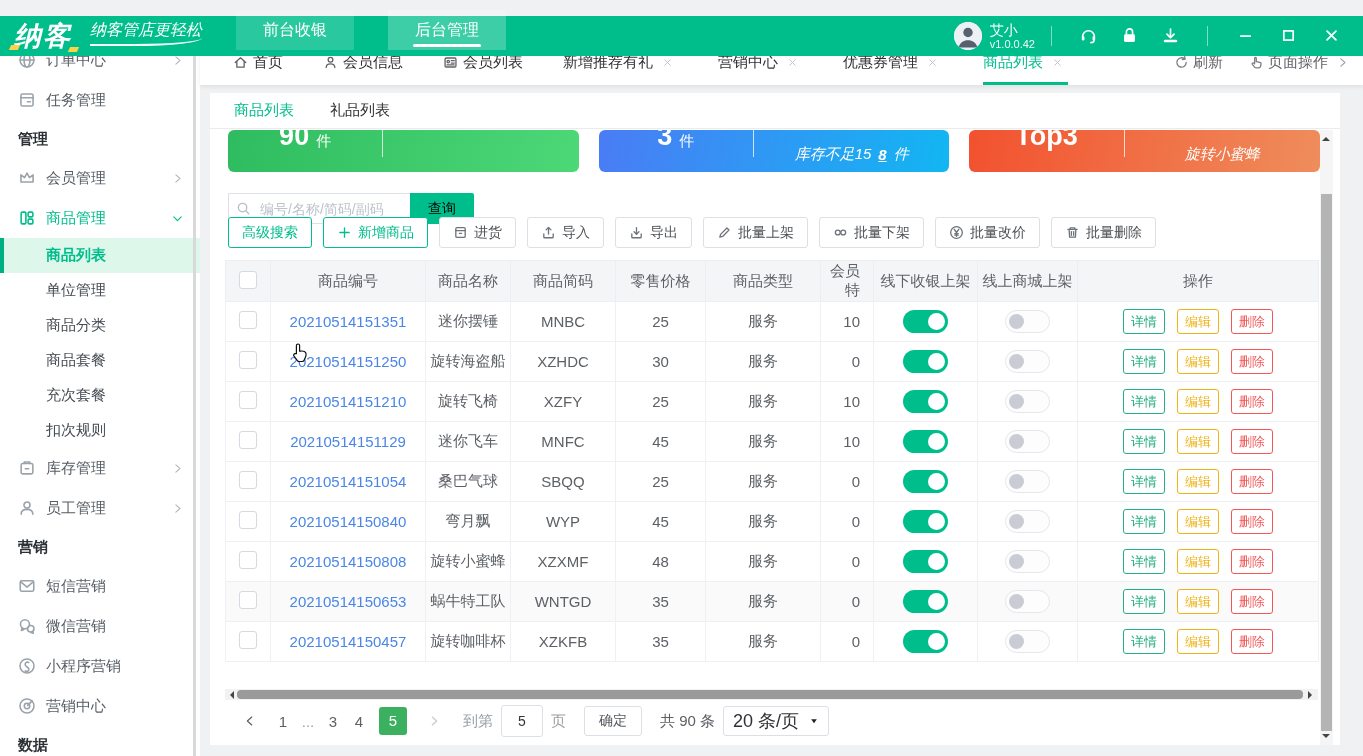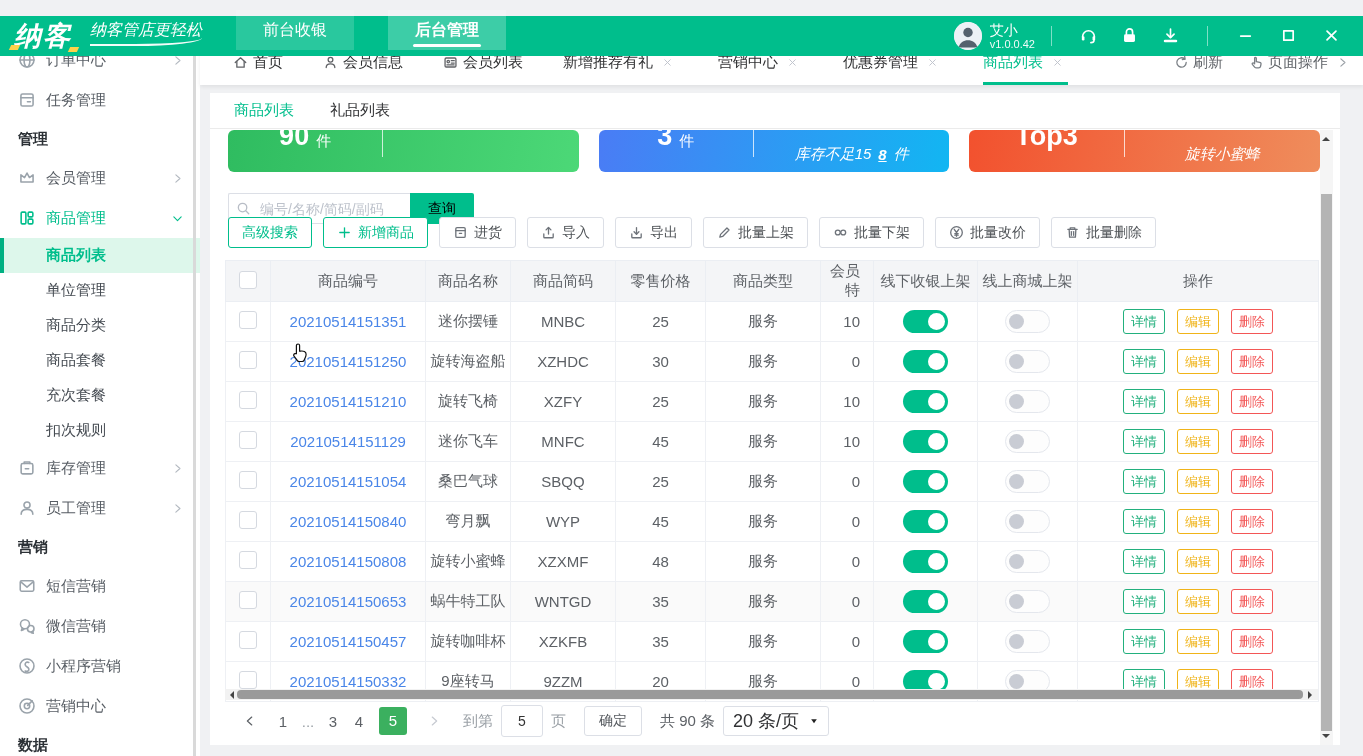--- a/index.html
+++ b/index.html
@@ -14,21 +14,21 @@
   .logo{font-size:27px;font-weight:bold;font-style:italic;letter-spacing:2px;margin-left:14px;position:relative;line-height:40px;}
   .logo .accent1,.logo .accent2{position:absolute;width:9px;height:5px;background:#ffd24a;transform:skewX(-25deg);}
   .logo .accent1{left:-4px;bottom:6px;}
   .logo .accent2{right:-6px;bottom:4px;}
   .tagline{margin-left:18px;font-family:"DejaVu Serif","Liberation Serif",serif;font-style:italic;
            font-size:16px;position:relative;top:-3px;padding-bottom:3px;
            border-bottom:2px solid rgba(255,255,255,.95);border-radius:0 0 60%/8px 8px;}
   .tb-nav{display:flex;margin-left:34px;height:52px;gap:32px;}
   .tb-nav-tab{height:40px;display:flex;align-items:center;padding:0 27px;font-size:16px;
               background:rgba(255,255,255,.16);margin-right:2px;position:relative;cursor:default;}
-  .tb-nav-tab.active{background:rgba(255,255,255,.24);font-weight:bold;}
+  .tb-nav-tab.active{background:rgba(255,255,255,.24);font-weight:normal;}
   .tb-nav-tab.active::after{content:"";position:absolute;left:50%;transform:translateX(-50%);
               bottom:3px;width:68px;height:3px;background:#fff;border-radius:2px;}
   .tb-right{margin-left:auto;display:flex;align-items:center;margin-right:10px;}
   .avatar{width:28px;height:28px;border-radius:50%;overflow:hidden;background:#eef2f6;}
   .user-block{margin-left:8px;line-height:1.15;}
   .user-name{font-size:14px;}
   .user-ver{font-size:11px;opacity:.95;}
   .tb-div{width:1px;height:20px;background:rgba(255,255,255,.5);margin:0 16px;}
   .tb-ico{width:19px;height:19px;color:#fff;margin:0 11px;cursor:pointer;}
   .win-ico{width:17px;height:17px;color:#fff;margin:0 13px;cursor:pointer;}
@@ -709,32 +709,20 @@
           <td class="code">20210514150457</td>
           <td>旋转咖啡杯</td>
           <td>XZKFB</td>
           <td>35</td>
           <td>服务</td>
           <td class="member">0</td>
           <td><span class="tg on"><span class="knob"></span></span></td>
           <td><span class="tg off"><span class="knob"></span></span></td>
           <td><button class="act detail">详情</button><button class="act edit">编辑</button><button class="act del">删除</button></td>
         </tr>
-        <tr>
-          <td><span class="cb"></span></td>
-          <td class="code">20210514150332</td>
-          <td>9座转马</td>
-          <td>9ZZM</td>
-          <td>20</td>
-          <td>服务</td>
-          <td class="member">0</td>
-          <td><span class="tg on"><span class="knob"></span></span></td>
-          <td><span class="tg off"><span class="knob"></span></span></td>
-          <td><button class="act detail">详情</button><button class="act edit">编辑</button><button class="act del">删除</button></td>
-        </tr>
       </tbody>
   </table>
 
   <div class="hscroll">
     <span class="hs-left"></span>
     <span class="hs-thumb"></span>
     <span class="hs-right"></span>
   </div>
 
   <div class="pager">

